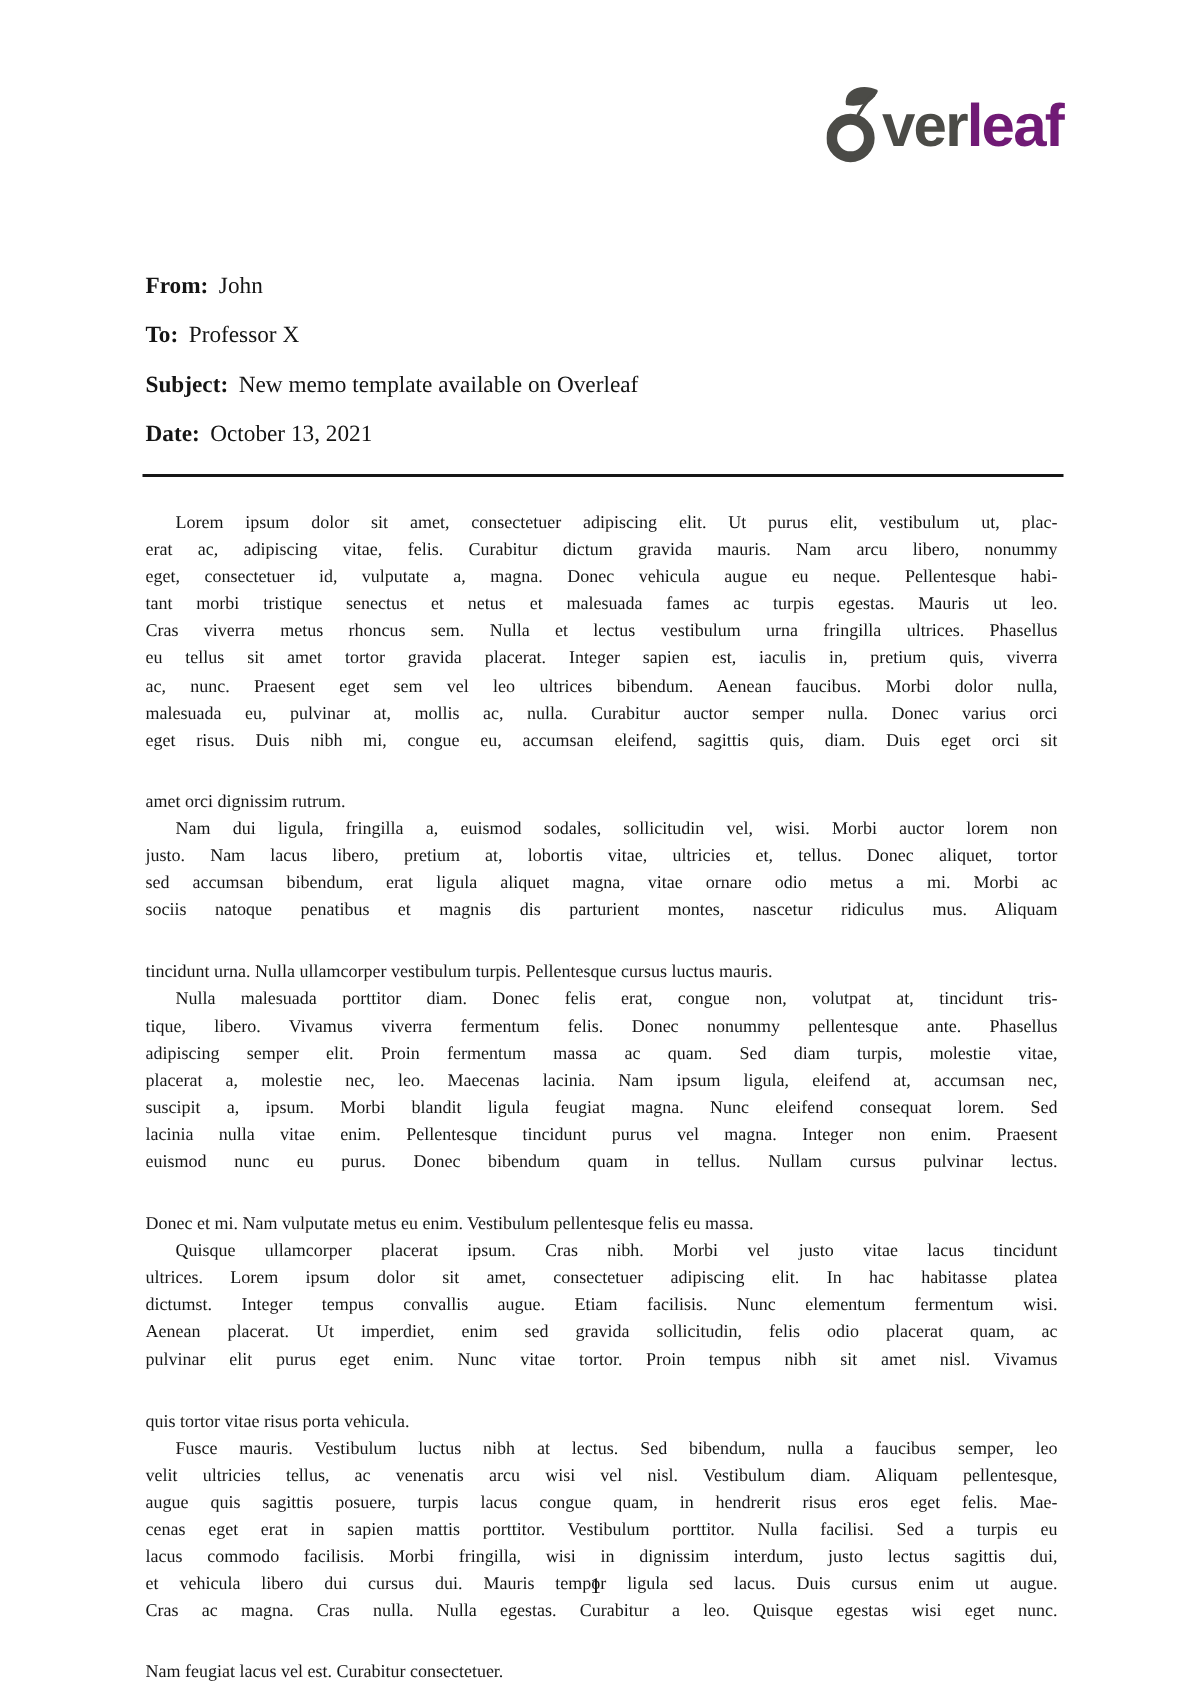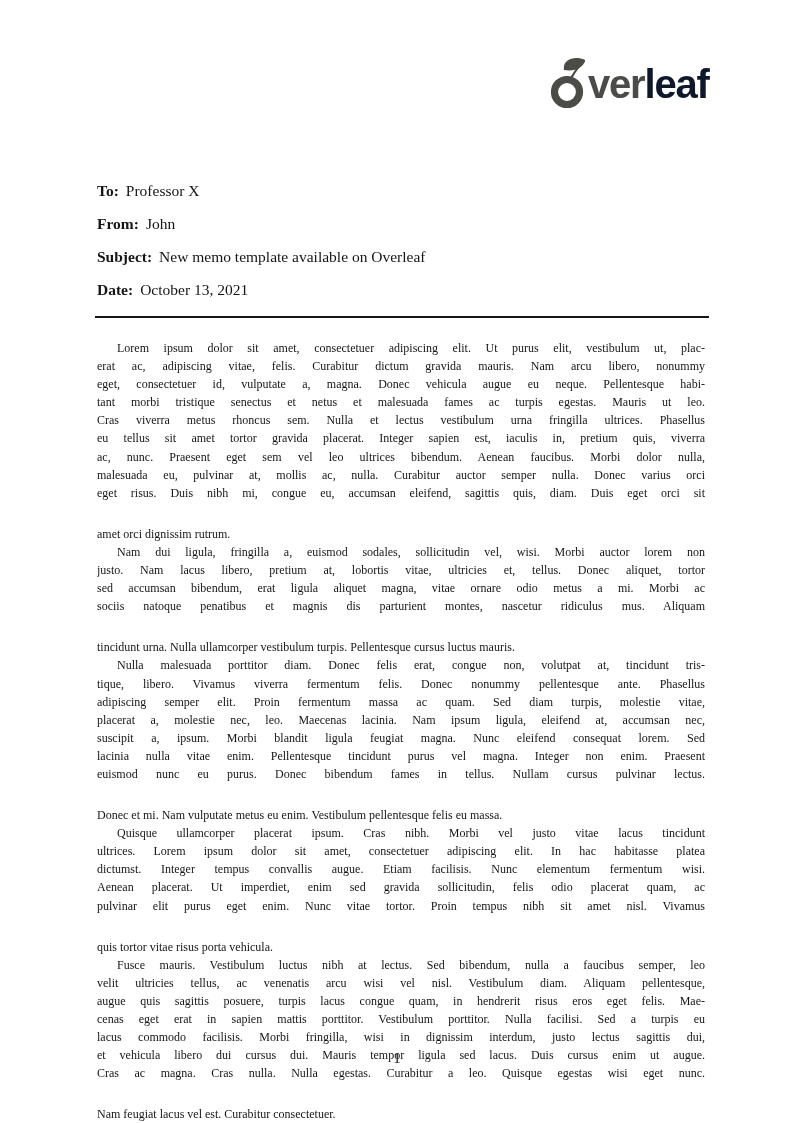--- a/index.html
+++ b/index.html
@@ -76,26 +76,26 @@
     <span class="logo-o-icon">
       <svg width="36" height="52" viewBox="0 0 36 52" xmlns="http://www.w3.org/2000/svg">
         <g>
           <path class="leaf-blade" d="M13 13 C 11 3, 23 -2, 34 3 C 33 10, 24 15, 13 13 Z" fill="#4b4b47"></path>
           <path class="leaf-stem" d="M19 24 Q 23 14 33 4" fill="none" stroke-width="2.2" stroke-linecap="round" stroke="#4b4b47"></path>
           <circle cx="16" cy="35" r="12.5" fill="none" stroke-width="7.2" stroke="#4b4b47"></circle>
         </g>
       </svg>
     </span>
     <span class="logo-text dark" style="color: rgb(75, 75, 71);">ver</span>
-    <span class="logo-text green" style="color: #0f172a;">leaf</span>
+    <span class="logo-text green" style="color: #701a75;">leaf</span>
   </div>
 
   <div class="memo-fields">
+      <div class="field-row"><span class="field-label">From:</span><span class="field-value">John</span></div>
       <div class="field-row"><span class="field-label">To:</span><span class="field-value">Professor X</span></div>
-      <div class="field-row"><span class="field-label">From:</span><span class="field-value">John</span></div>
       <div class="field-row"><span class="field-label">Subject:</span><span class="field-value">New memo template available on Overleaf</span></div>
       <div class="field-row"><span class="field-label">Date:</span><span class="field-value">October 13, 2021</span></div>
     </div>
 
   <div class="memo-rule"></div>
 
   <div class="memo-body">
       <div class="para">
         <div class="line first">Lorem ipsum dolor sit amet, consectetuer adipiscing elit. Ut purus elit, vestibulum ut, plac-</div>
         <div class="line">erat ac, adipiscing vitae, felis. Curabitur dictum gravida mauris. Nam arcu libero, nonummy</div>
@@ -115,21 +115,21 @@
         <div class="line">sociis natoque penatibus et magnis dis parturient montes, nascetur ridiculus mus. Aliquam</div>
         <div class="line last">tincidunt urna. Nulla ullamcorper vestibulum turpis. Pellentesque cursus luctus mauris.</div>
       </div>
       <div class="para">
         <div class="line first">Nulla malesuada porttitor diam. Donec felis erat, congue non, volutpat at, tincidunt tris-</div>
         <div class="line">tique, libero. Vivamus viverra fermentum felis. Donec nonummy pellentesque ante. Phasellus</div>
         <div class="line">adipiscing semper elit. Proin fermentum massa ac quam. Sed diam turpis, molestie vitae,</div>
         <div class="line">placerat a, molestie nec, leo. Maecenas lacinia. Nam ipsum ligula, eleifend at, accumsan nec,</div>
         <div class="line">suscipit a, ipsum. Morbi blandit ligula feugiat magna. Nunc eleifend consequat lorem. Sed</div>
         <div class="line">lacinia nulla vitae enim. Pellentesque tincidunt purus vel magna. Integer non enim. Praesent</div>
-        <div class="line">euismod nunc eu purus. Donec bibendum fames in tellus. Nullam cursus pulvinar lectus.</div>
+        <div class="line">euismod nunc eu purus. Donec bibendum quam in tellus. Nullam cursus pulvinar lectus.</div>
         <div class="line last">Donec et mi. Nam vulputate metus eu enim. Vestibulum pellentesque felis eu massa.</div>
       </div>
       <div class="para">
         <div class="line first">Quisque ullamcorper placerat ipsum. Cras nibh. Morbi vel justo vitae lacus tincidunt</div>
         <div class="line">ultrices. Lorem ipsum dolor sit amet, consectetuer adipiscing elit. In hac habitasse platea</div>
         <div class="line">dictumst. Integer tempus convallis augue. Etiam facilisis. Nunc elementum fermentum wisi.</div>
         <div class="line">Aenean placerat. Ut imperdiet, enim sed gravida sollicitudin, felis odio placerat quam, ac</div>
         <div class="line">pulvinar elit purus eget enim. Nunc vitae tortor. Proin tempus nibh sit amet nisl. Vivamus</div>
         <div class="line last">quis tortor vitae risus porta vehicula.</div>
       </div>

